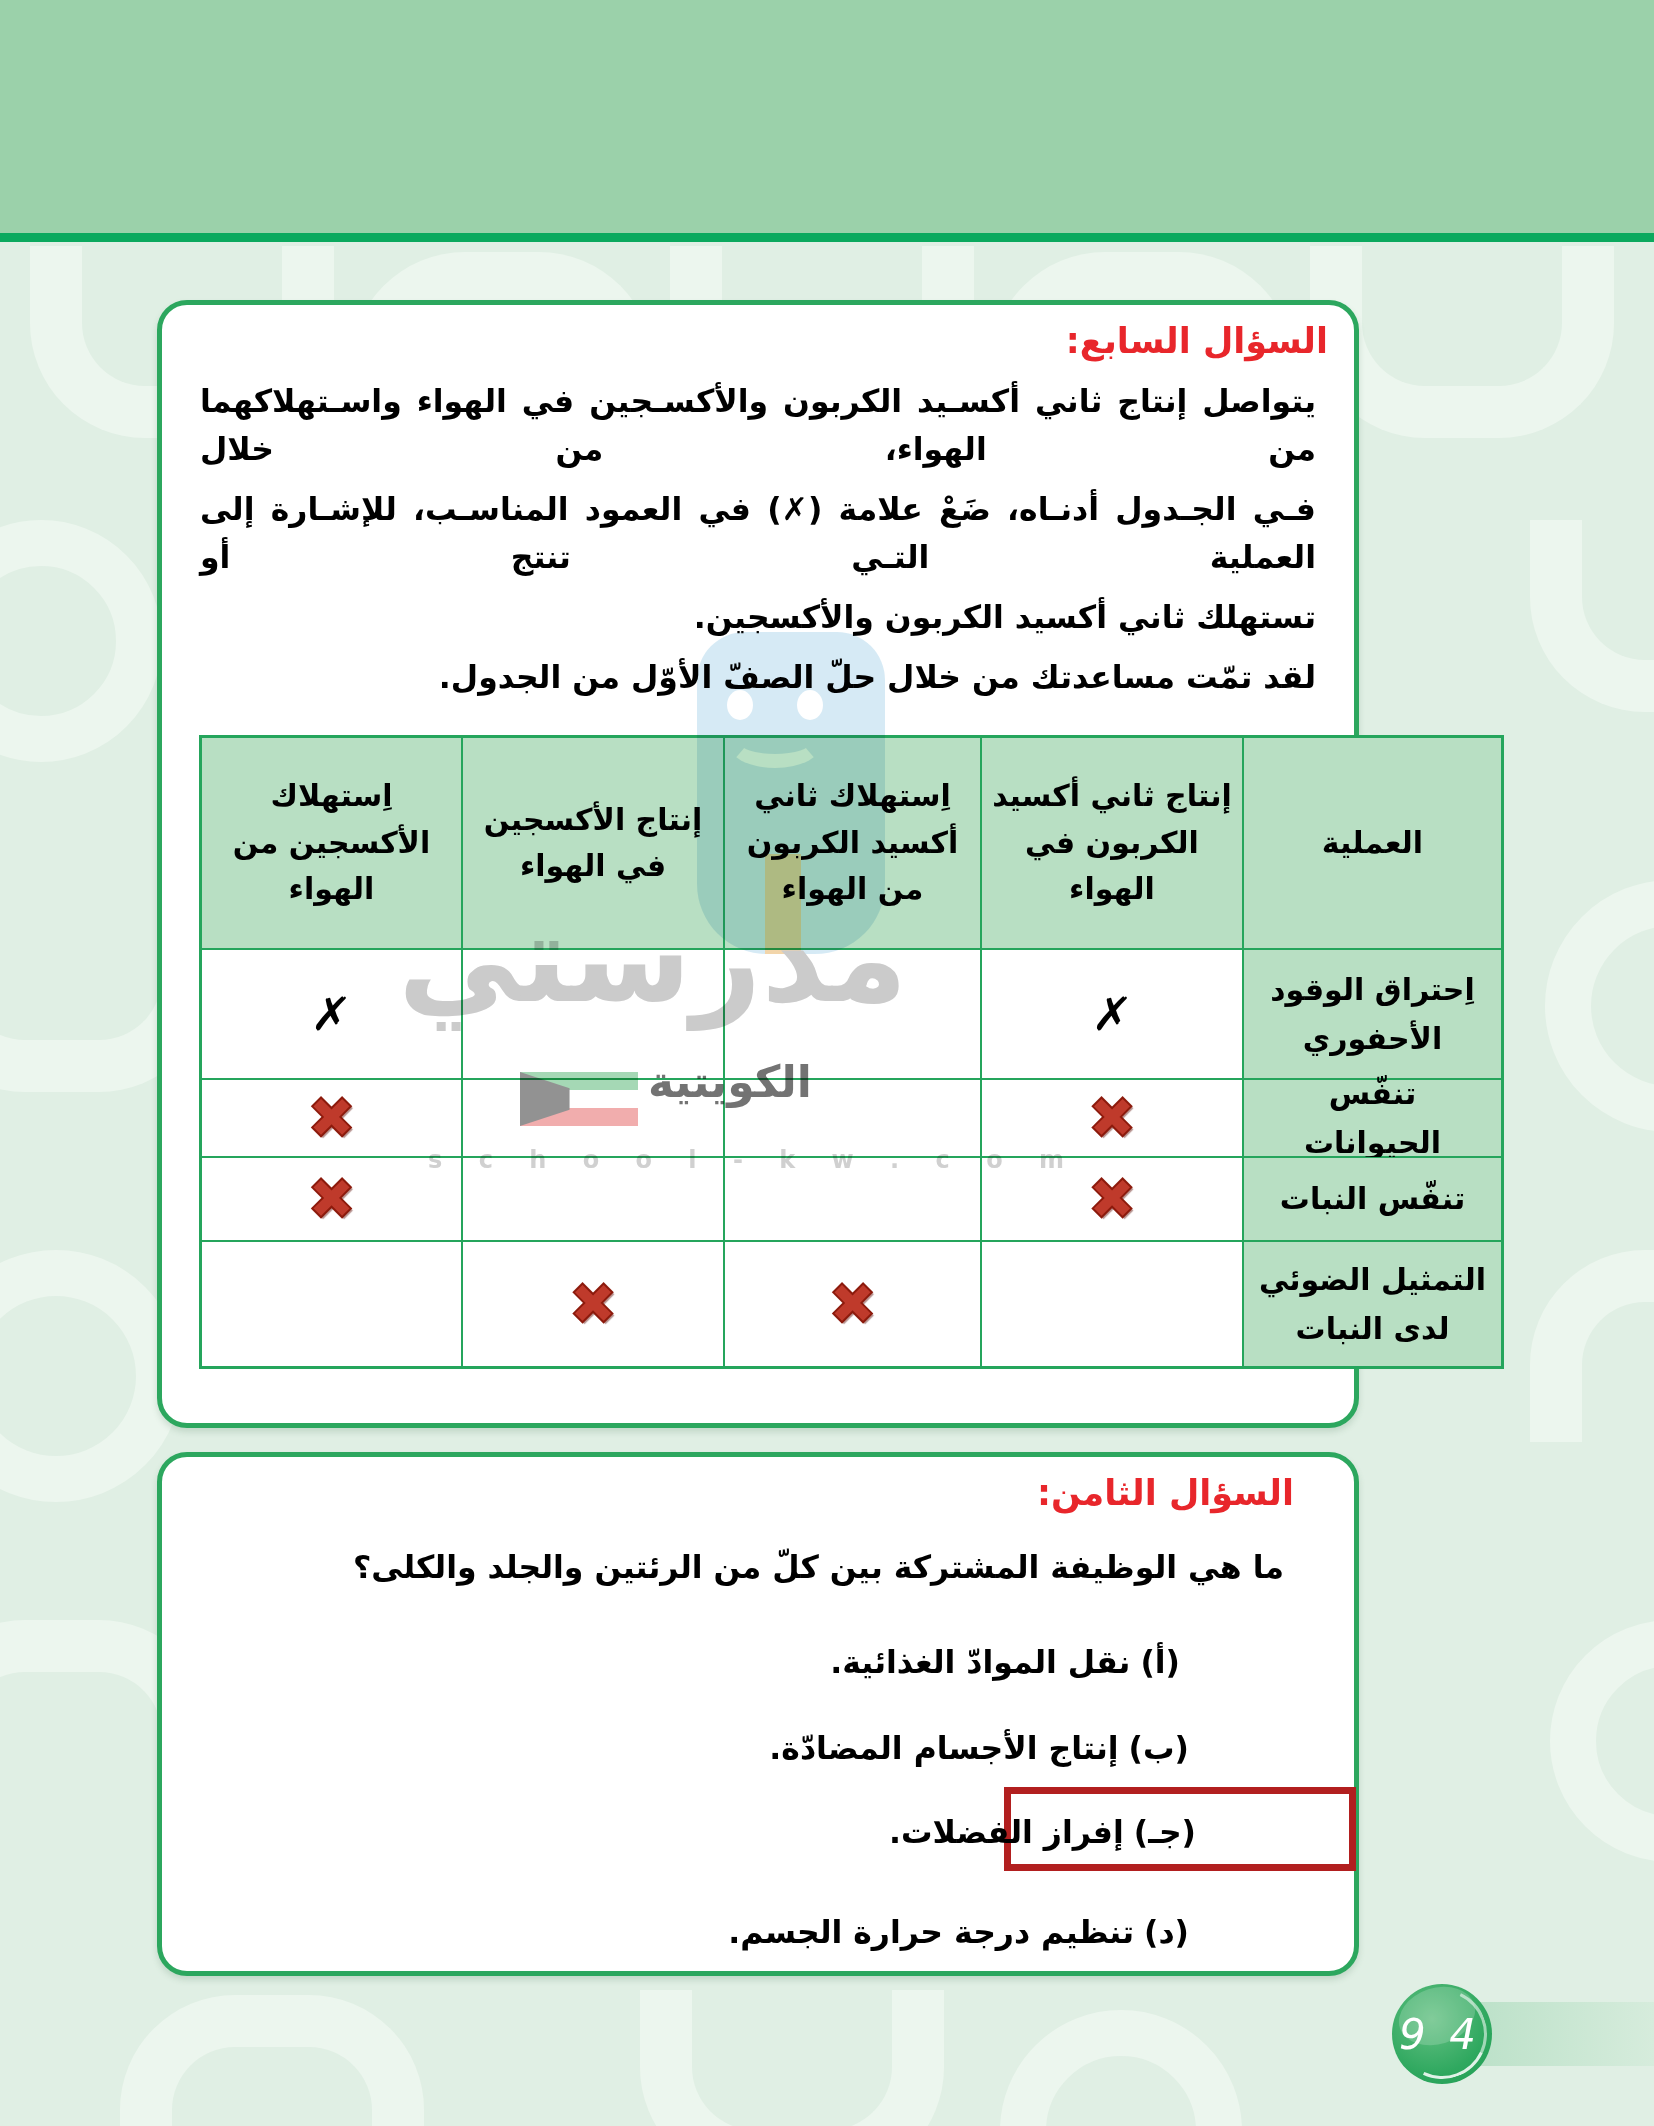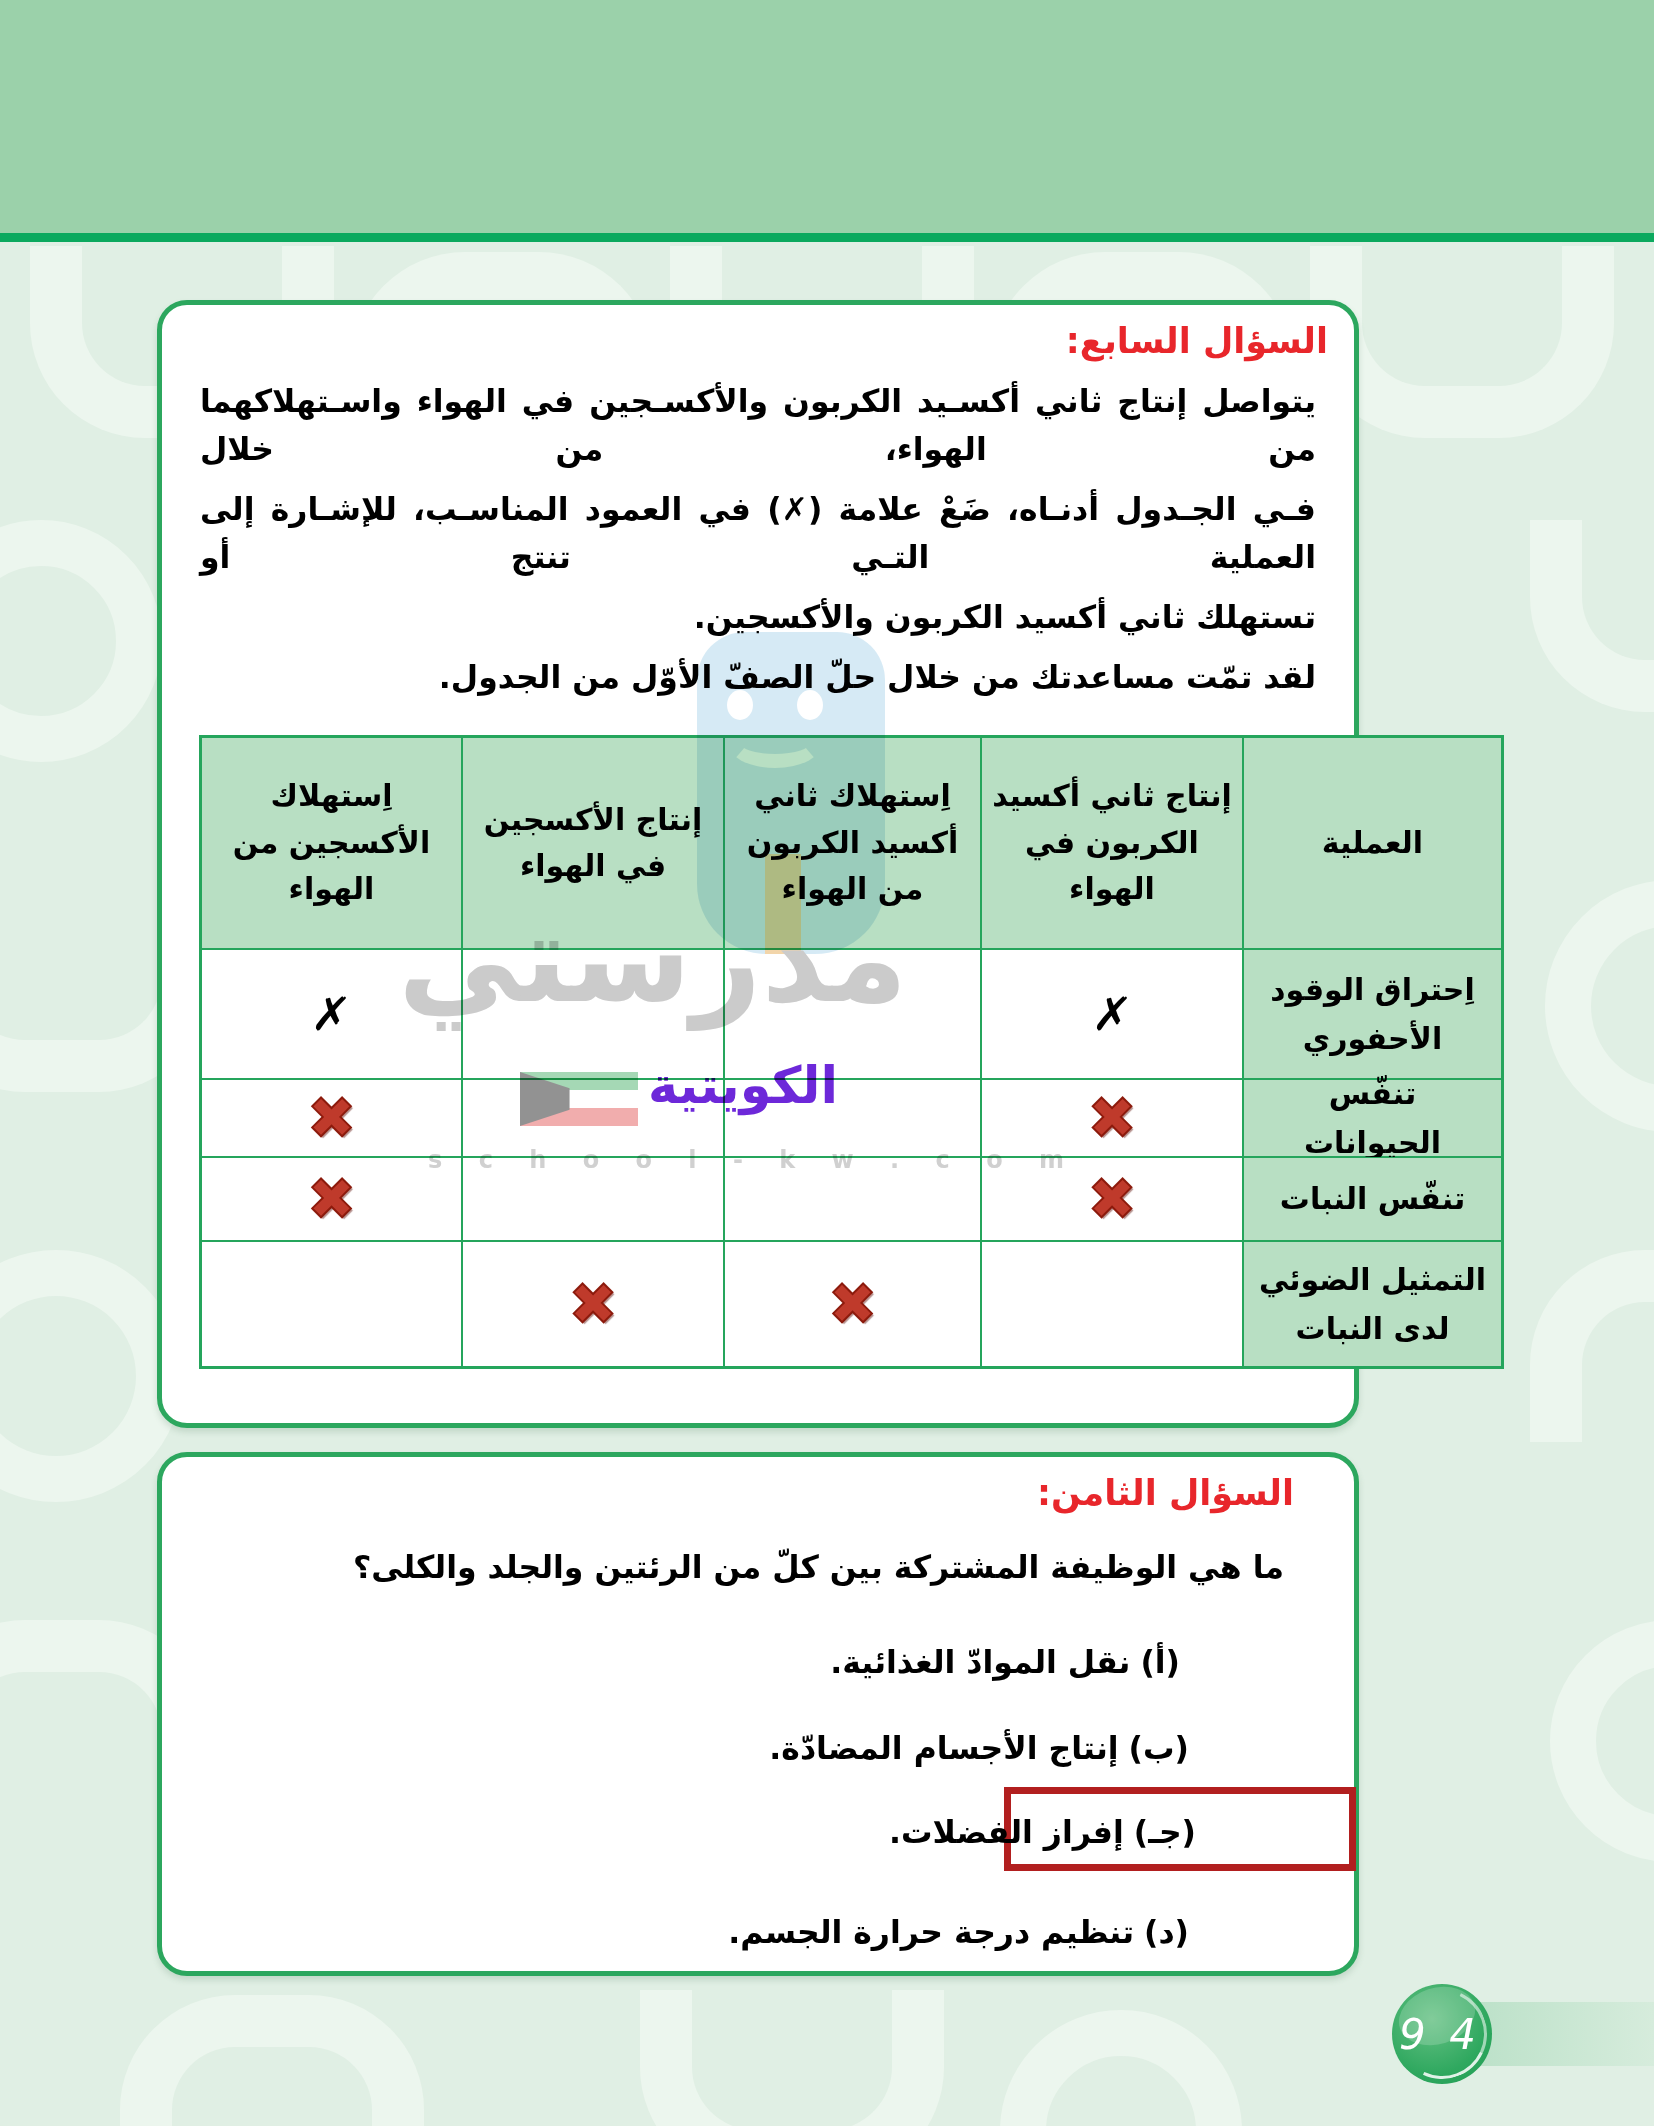--- a/index.html
+++ b/index.html
@@ -50,21 +50,21 @@
   .datacell{background:#fff;}
   .black-x{font-size:46px;font-weight:600;color:#000;transform:skewX(-6deg);}
   .red-x{
     font-size:58px;color:#bf3a2b;font-weight:bold;
     -webkit-text-stroke:2px #8c1a0c;
     text-shadow:2px 2px 1px rgba(90,10,5,.45);
   }
   
   .watermark{position:absolute;left:0;top:0;width:1654px;height:2126px;z-index:3;pointer-events:none;mix-blend-mode:multiply;}
   .wm-brand{position:absolute;left:398px;top:888px;font-size:122px;font-weight:bold;color:#cbcbcb;direction:rtl;}
-  .wm-sub{position:absolute;left:648px;top:1056px;font-size:51px;font-weight:bold;color:#6d28d9;direction:rtl;}
+  .wm-sub{position:absolute;left:648px;top:1056px;font-size:44px;font-weight:bold;color:#737373;direction:rtl;}
   .wm-site{position:absolute;left:428px;top:1146px;font-size:24px;font-weight:bold;letter-spacing:14px;color:#d0d0d0;}
   .wm-flag{position:absolute;left:520px;top:1072px;width:118px;height:54px;opacity:.55;
     background:linear-gradient(#5cb878 0 33%, #ffffff 33% 66%, #e66a6a 66% 100%);}
   .wm-flag .trap{position:absolute;left:0;top:0;bottom:0;width:42%;background:#3a3a3a;
     clip-path:polygon(0 0,100% 30%,100% 70%,0 100%);}
   .wm-logo{position:absolute;left:697px;top:632px;width:188px;height:322px;background:#aed6ec;opacity:.5;
     border-radius:48px 48px 70px 70px;}
   .wm-logo .eye{position:absolute;width:26px;height:30px;border-radius:50%;background:#fff;top:58px;}
   .wm-logo .eye.l{left:30px;} .wm-logo .eye.r{left:100px;}
   .wm-logo .smile{position:absolute;left:30px;top:84px;width:96px;height:52px;border:12px solid transparent;

